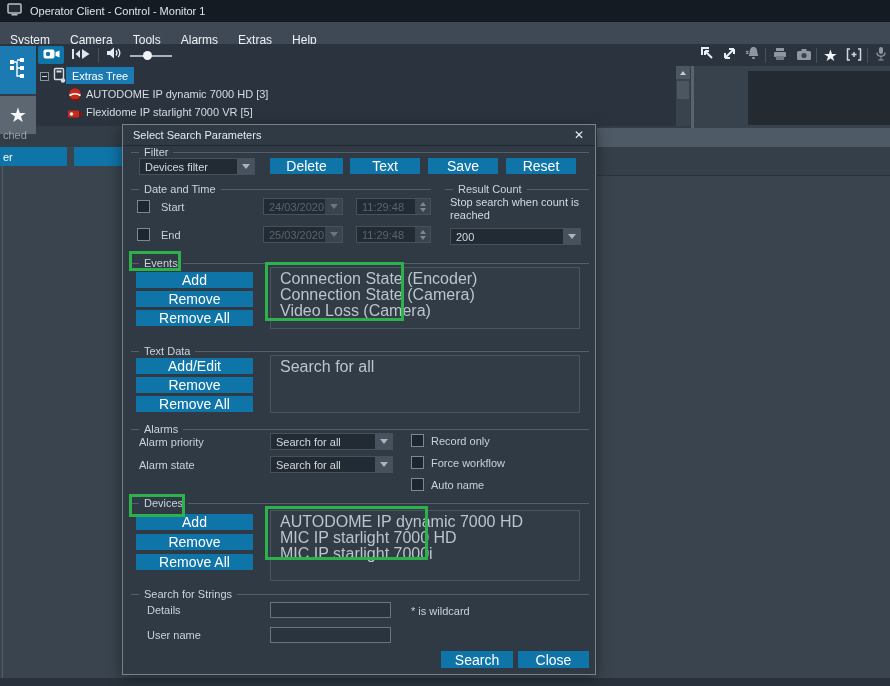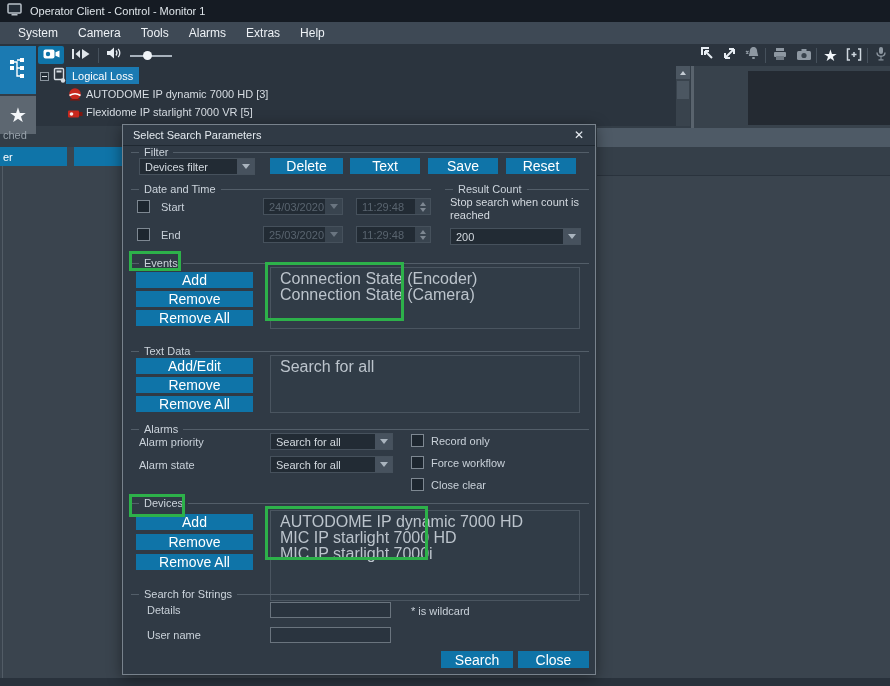--- a/index.html
+++ b/index.html
@@ -5,21 +5,21 @@
   * { box-sizing: border-box; margin: 0; padding: 0; }
   html,body { width:890px; height:686px; overflow:hidden; background:#333d47;
               font-family:"Liberation Sans", sans-serif; }
   .screen { position:relative; width:890px; height:686px; background:#333d47; }
 
   
   .titlebar { position:absolute; left:0; top:0; width:890px; height:22px;
               background:#151b23; display:flex; align-items:center; padding-left:7px; }
   .titlebar .tb-title { color:#dfe5ea; font-size:11px; margin-left:8px; }
   .menubar { position:absolute; left:0; top:22px; width:890px; height:36px;
-             background:#3e4955; display:flex; padding-left:8px; }
+             background:#3e4955; display:flex; align-items:center; }
   .menu-item { color:#eef2f6; font-size:12px; padding:0 10px; line-height:22px; cursor:default; }
   .toolbar { position:absolute; left:0; top:44px; width:890px; height:22px; background:#2b343e; }
   .tsep { position:absolute; top:48px; width:1px; height:15px; background:#46515c; }
 
   .tool-btn { position:absolute; display:flex; align-items:center; justify-content:center; cursor:pointer; }
   .camera-active { left:38px; top:46px; width:26px; height:18px; background:#0f74a8; border-radius:2px; }
 
   
   .vol-track { position:absolute; left:130px; top:55px; width:42px; height:2px; background:#a8b2bc; }
   .vol-knob  { position:absolute; left:143px; top:51px; width:9px; height:9px; border-radius:50%; background:#f0f4f8; }
@@ -257,21 +257,21 @@
         <i></i>
       </span>
     <span class="tree-ico" style="left:17px;top:1px;">
       <svg width="13" height="16" viewBox="0 0 13 16">
           <rect x="1.5" y="1.5" width="9" height="11" rx="1" fill="none" stroke="#d7dde3" stroke-width="1.4"></rect>
           <rect x="3.5" y="3.5" width="5" height="2" fill="#d7dde3"></rect>
           <circle cx="10" cy="13.5" r="2.2" fill="#d7dde3"></circle>
         </svg>
     </span>
     <div class="tree-sel">
-      <span>Logical Loss</span>
+      <span>Extras Tree</span>
     </div>
     <span class="tree-ico" style="left:31px;top:21px;">
       <svg width="16" height="14" viewBox="0 0 16 14">
           <circle cx="8" cy="7" r="5.8" fill="#c8281e"></circle>
           <path d="M2.5 8.5 Q8 5 13.5 8.5" stroke="#fff" stroke-width="1.6" fill="none"></path>
           <rect x="3" y="12" width="10" height="1.5" fill="#7e160f"></rect>
         </svg>
     </span>
     <div class="tree-row" style="left:50px;top:22px;">
       <span>AUTODOME IP dynamic 7000 HD [3]</span>
@@ -377,20 +377,21 @@
 
     <div class="group" style="left:8px;top:138px;width:458px;">
       <span class="group-label">Events</span>
     </div>
     <button class="btn" style="left:13px;top:147px;width:117px;height:16px;">Add</button>
     <button class="btn" style="left:13px;top:166px;width:117px;height:16px;">Remove</button>
     <button class="btn" style="left:13px;top:185px;width:117px;height:16px;">Remove All</button>
     <div class="listbox" style="left:147px;top:142px;width:310px;height:62px;">
       <div class="li">Connection State (Encoder)</div>
       <div class="li">Connection State (Camera)</div>
+      <div class="li">Video Loss (Camera)</div>
     </div>
 
     <div class="group" style="left:8px;top:226px;width:458px;">
       <span class="group-label">Text Data</span>
     </div>
     <button class="btn" style="left:13px;top:233px;width:117px;height:16px;">Add/Edit</button>
     <button class="btn" style="left:13px;top:252px;width:117px;height:16px;">Remove</button>
     <button class="btn" style="left:13px;top:271px;width:117px;height:16px;">Remove All</button>
     <div class="listbox" style="left:147px;top:230px;width:310px;height:58px;">
       <div class="li">Search for all</div>
@@ -411,29 +412,29 @@
       <span>Search for all</span>
       <span class="dd-arrow">
           <i class="tri-down"></i>
         </span>
     </div>
     <div class="cb" style="left:288px;top:309px;"></div>
     <span class="lbl" style="left:308px;top:310px;">Record only</span>
     <div class="cb" style="left:288px;top:331px;"></div>
     <span class="lbl" style="left:308px;top:332px;">Force workflow</span>
     <div class="cb" style="left:288px;top:353px;"></div>
-    <span class="lbl" style="left:308px;top:354px;">Close clear</span>
+    <span class="lbl" style="left:308px;top:354px;">Auto name</span>
 
     <div class="group" style="left:8px;top:378px;width:458px;">
       <span class="group-label">Devices</span>
     </div>
     <button class="btn" style="left:13px;top:389px;width:117px;height:16px;">Add</button>
     <button class="btn" style="left:13px;top:409px;width:117px;height:16px;">Remove</button>
     <button class="btn" style="left:13px;top:429px;width:117px;height:16px;">Remove All</button>
-    <div class="listbox" style="left:147px;top:385px;width:310px;height:91px;">
+    <div class="listbox" style="left:147px;top:385px;width:310px;height:71px;">
       <div class="li">AUTODOME IP dynamic 7000 HD</div>
       <div class="li">MIC IP starlight 7000 HD</div>
       <div class="li">MIC IP starlight 7000i</div>
     </div>
 
     <div class="group" style="left:8px;top:469px;width:458px;">
       <span class="group-label">Search for Strings</span>
     </div>
     <span class="lbl" style="left:24px;top:479px;">Details</span>
     <input class="txt" style="left: 147px; top: 477px; width: 121px;" value="">

